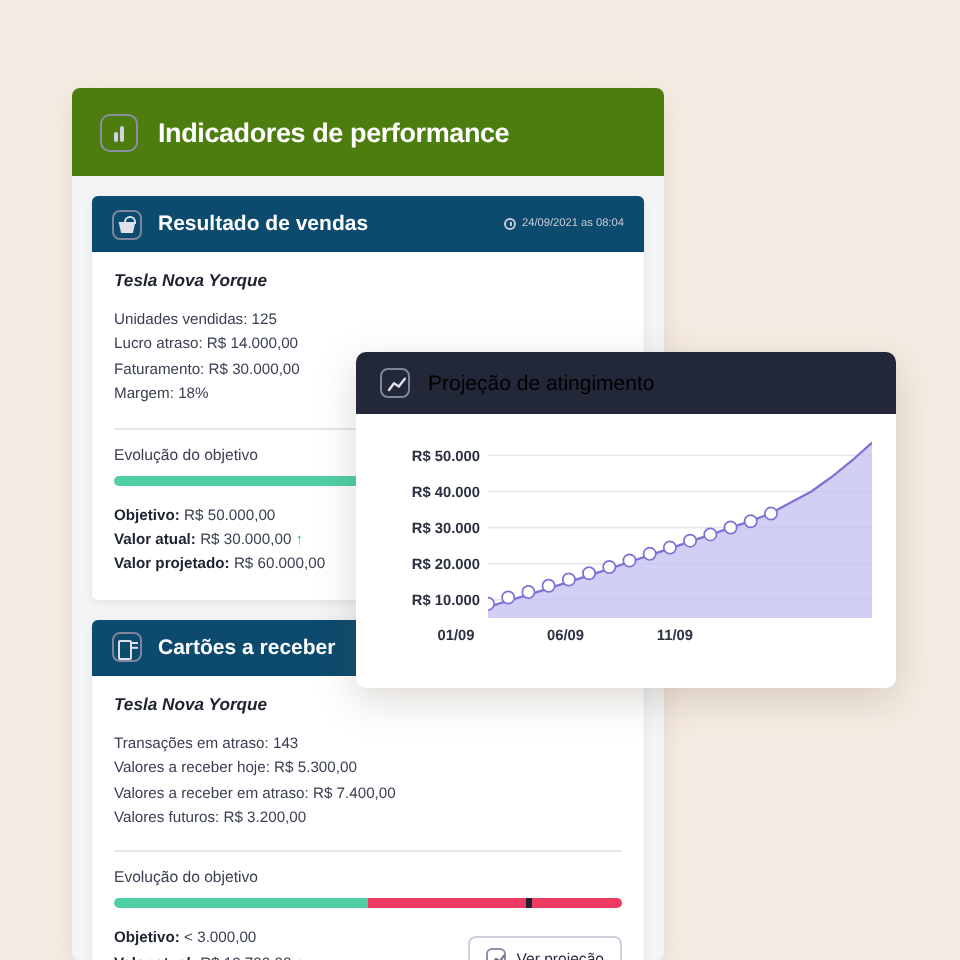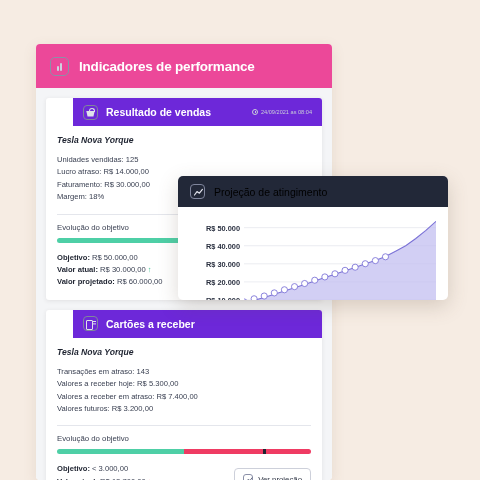--- a/index.html
+++ b/index.html
@@ -15,21 +15,21 @@
     position: absolute;
     left: 36px; top: 44px;
     width: 296px; height: 436px;
     background: #ffffff;
     border-radius: 4px;
     box-shadow: 0 4px 14px rgba(120,90,70,.13);
     overflow: hidden;
   }
   .panel-header {
     height: 44px;
-    background: #ec4899;
+    background: #4d7c0f;
     display: flex;
     align-items: center;
     padding: 0 14px;
     gap: 10px;
   }
   .panel-title {
     color: #ffffff;
     font-size: 13.5px;
     font-weight: bold;
     letter-spacing: -.2px;
@@ -56,26 +56,25 @@
   
   .card {
     background: #ffffff;
     border-radius: 3px;
     box-shadow: 0 1px 4px rgba(60,50,45,.10);
     overflow: hidden;
     margin-bottom: 10px;
   }
   .card-header {
     height: 28px;
-    background: #6d28d9;
+    background: #0c4a6e;
     display: flex;
     align-items: center;
     padding: 0 10px;
     gap: 8px;
-    margin-left: 27px;
   }
   .card-header .c-title {
     color: #ffffff;
     font-size: 10.5px;
     font-weight: bold;
     flex: 1;
   }
   .card-header .c-meta {
     color: #c9ccd8;
     font-size: 5.6px;
@@ -204,21 +203,21 @@
     border: 1px solid #8b90a8;
     border-radius: 3px;
     position: relative; flex: none;
   }
   .btn-ic svg { position: absolute; left: 1px; top: 1px; }
 
   
   .chart-card {
     position: absolute;
     left: 178px; top: 176px;
-    width: 270px; height: 124px;
+    width: 270px; height: 168px;
     background: #ffffff;
     border-radius: 5px;
     box-shadow: 0 6px 20px rgba(100,80,65,.22);
     overflow: hidden;
   }
   .chart-header {
     height: 31px;
     background: #222838;
     display: flex; align-items: center;
     padding: 0 12px; gap: 9px;

